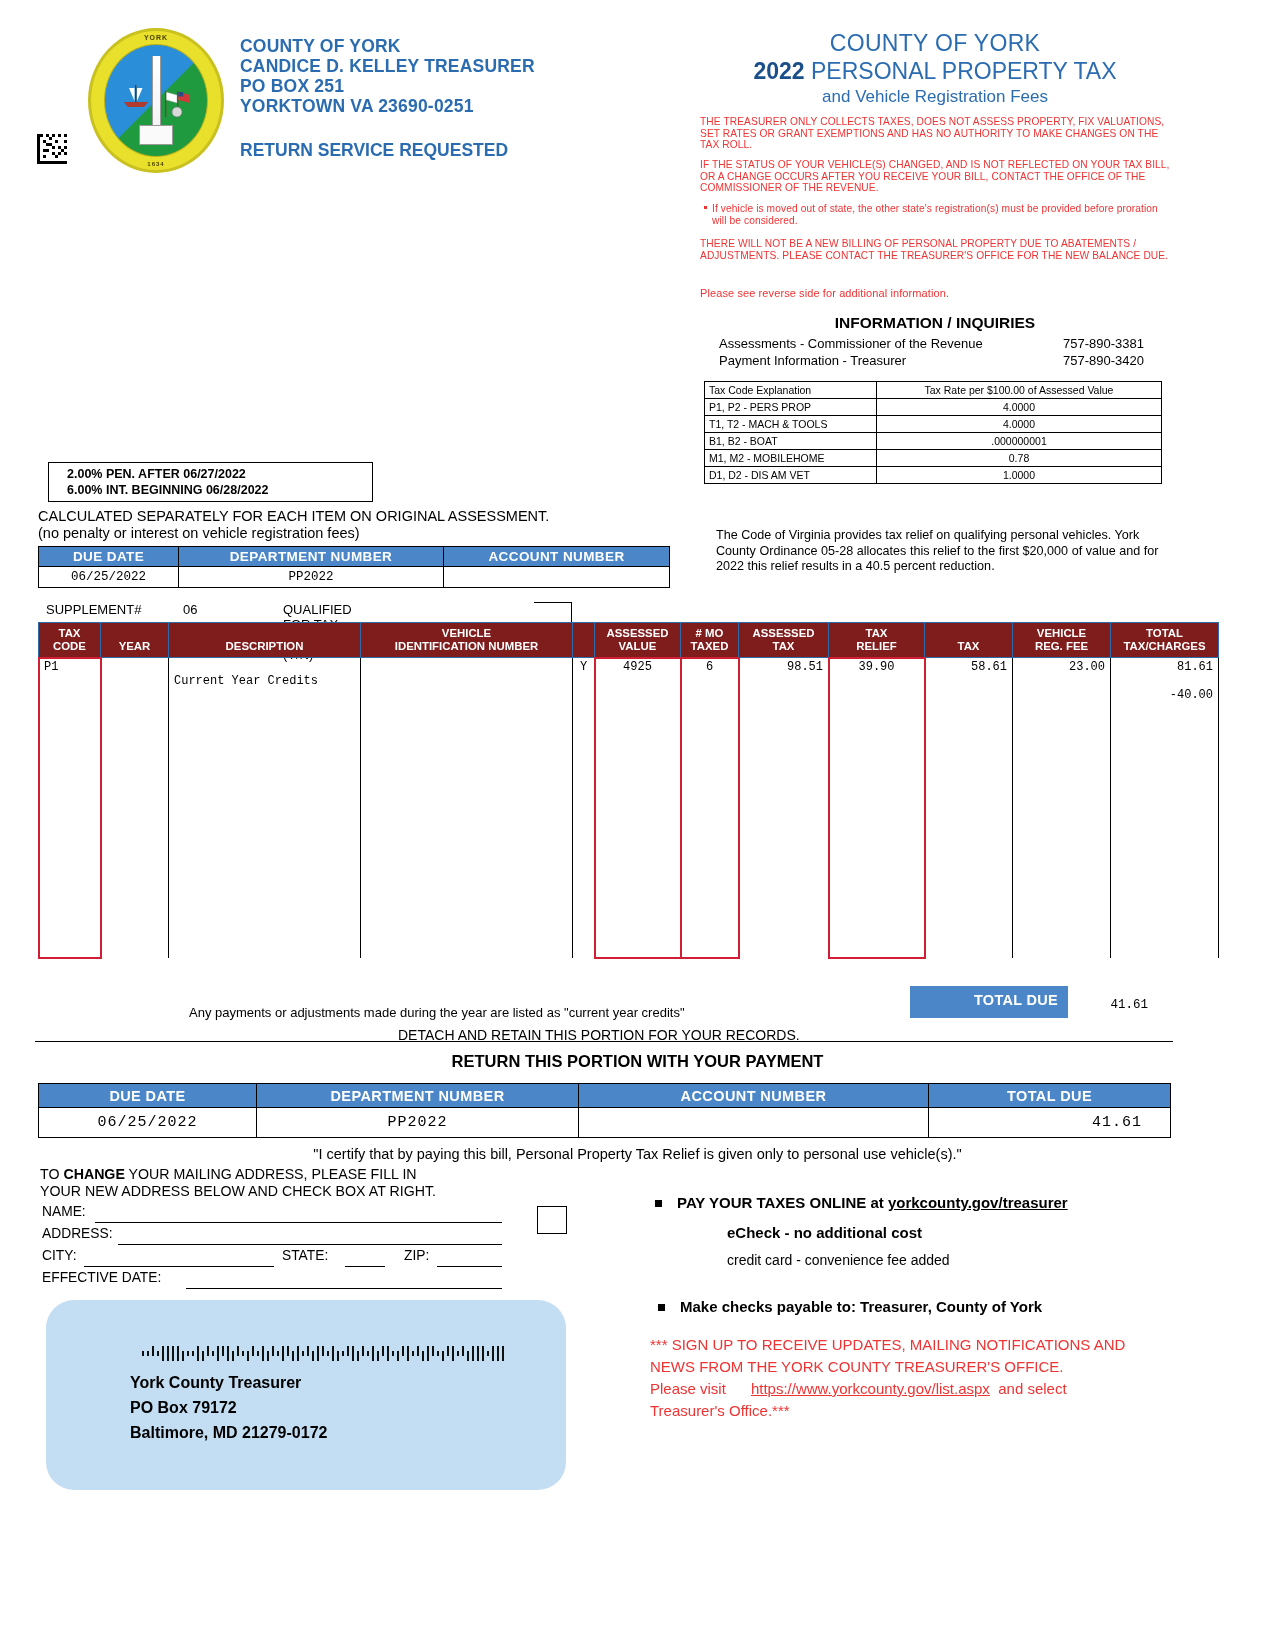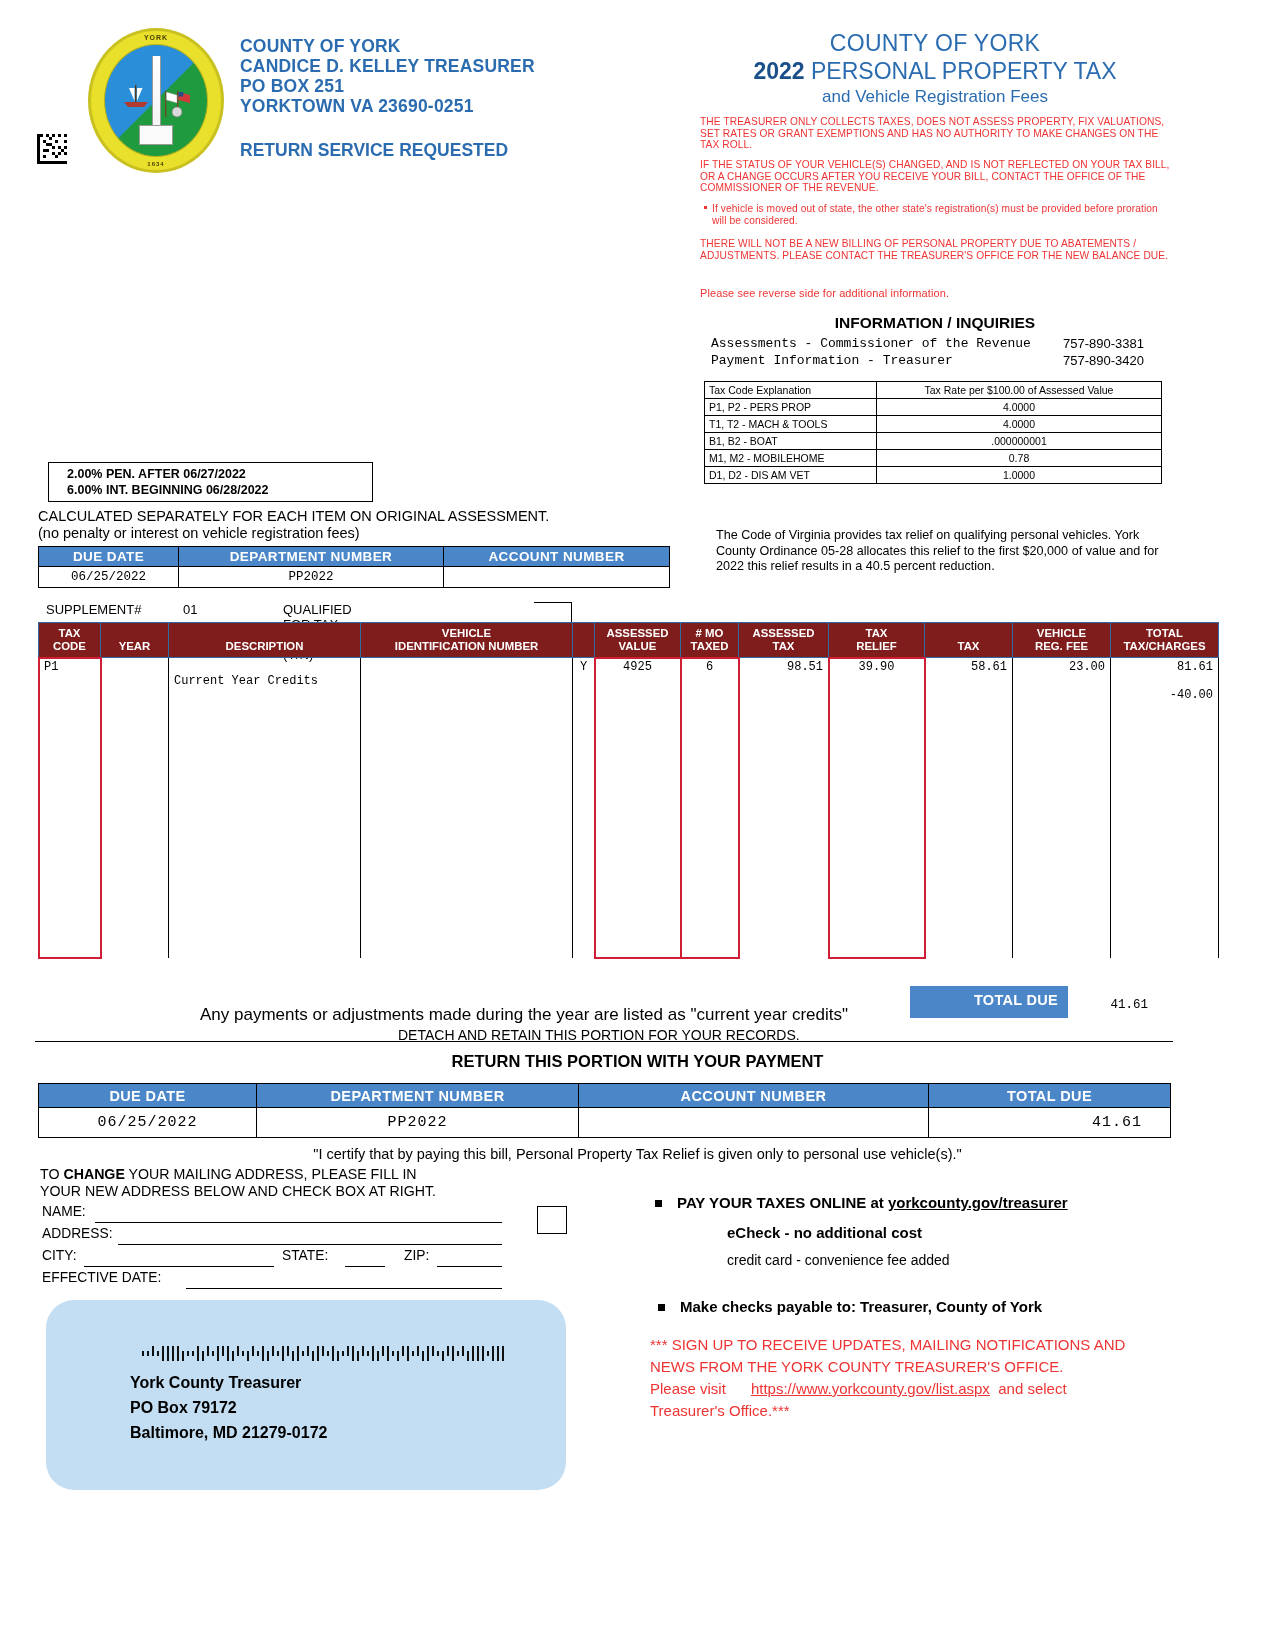--- a/index.html
+++ b/index.html
@@ -70,21 +70,21 @@
   .rb2 { top: 159px; }
   .rb2sub { top: 203px; left: 712px; width: 450px; font-size: 10px; }
   .rb2sub .bullet { position: absolute; left: -8px; top: 3px; width: 3px; height: 3px; background: #ee3333; }
   .rb3 { top: 238px; }
   .rb4 { top: 288px; }
   .rb4 p { font-size: 11px; }
 
   
   .infotitle { position: absolute; left: 700px; top: 314px; width: 470px; text-align: center; font-size: 15.5px; font-weight: bold; }
   .inforow { position: absolute; left: 703px; width: 470px; font-size: 13px; }
-  .inforow .lbl { position: absolute; left: 8px; font-family: Liberation Mono, monospace; }
+  .inforow .lbl { position: absolute; left: 16px; }
   .inforow .num { position: absolute; left: 360px; }
   .ir1 { top: 336px; }
   .ir2 { top: 353px; }
 
   
   .ratetbl { position: absolute; left: 704px; top: 381px; width: 458px; border-collapse: collapse; }
   .ratetbl td { border: 1px solid #000; font-size: 10.5px; height: 17px; padding: 0 4px; }
   .ratetbl td.c { text-align: center; }
   .ratetbl .w1 { width: 172px; }
 
@@ -124,21 +124,21 @@
   }
   .main td { border-left: 1.4px solid #000; border-right: 1.4px solid #000; font-size: 12px; padding: 2px 5px;
     font-family: "Liberation Mono", monospace; vertical-align: top; }
   .main tr.body td { height: 300px; }
   .main td.r { text-align: right; }
   .main td.c { text-align: center; }
   .cellline2 { display: block; margin-top: 14px; }
 
   .hilite { outline: 2.6px solid #d01f34; outline-offset: -1px; }
 
-  .note1 { position: absolute; left: 200px; top: 1005px; font-size: 17px; }
+  .note1 { position: absolute; left: 189px; top: 1005px; font-size: 13px; }
   .note2 { position: absolute; left: 398px; top: 1027px; font-size: 14px; }
 
   .totaldue-bar {
     position: absolute; left: 910px; top: 986px; width: 158px; height: 32px;
     background: #4a86c8; color: #fff; font-size: 14.5px; font-weight: bold;
     text-align: right; padding: 6px 10px 0 0; letter-spacing: .3px;
   }
   .totaldue-val { position: absolute; left: 1068px; top: 986px; width: 102px; height: 32px;
     font-size: 12.5px; font-family: "Liberation Mono", monospace; text-align: right;
     padding: 12px 22px 0 0; }
@@ -342,21 +342,21 @@
     <tr>
       <td>06/25/2022</td>
       <td>PP2022</td>
       <td></td>
     </tr>
   </tbody>
     </table>
 
   <div class="supp">
     <span>SUPPLEMENT#</span>
-    <span class="v">01</span>
+    <span class="v">06</span>
     <span class="q">QUALIFIED FOR TAX RELIEF (Y/N)</span>
   </div>
   <div class="qline"></div>
 
   <table class="main">
     <colgroup>
       <col style="width:62px">
         <col style="width:68px">
         <col style="width:192px">
         <col style="width:212px">

